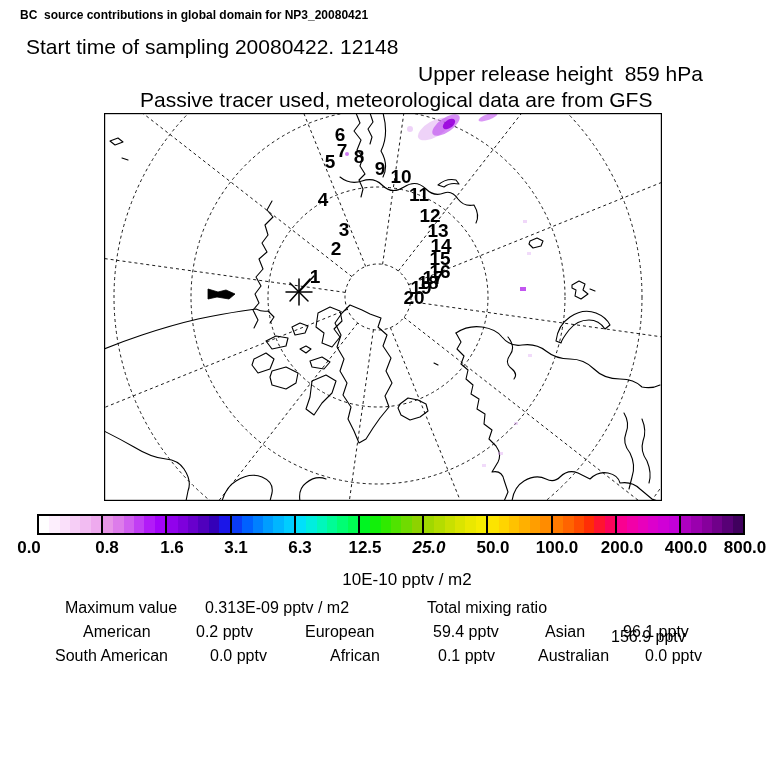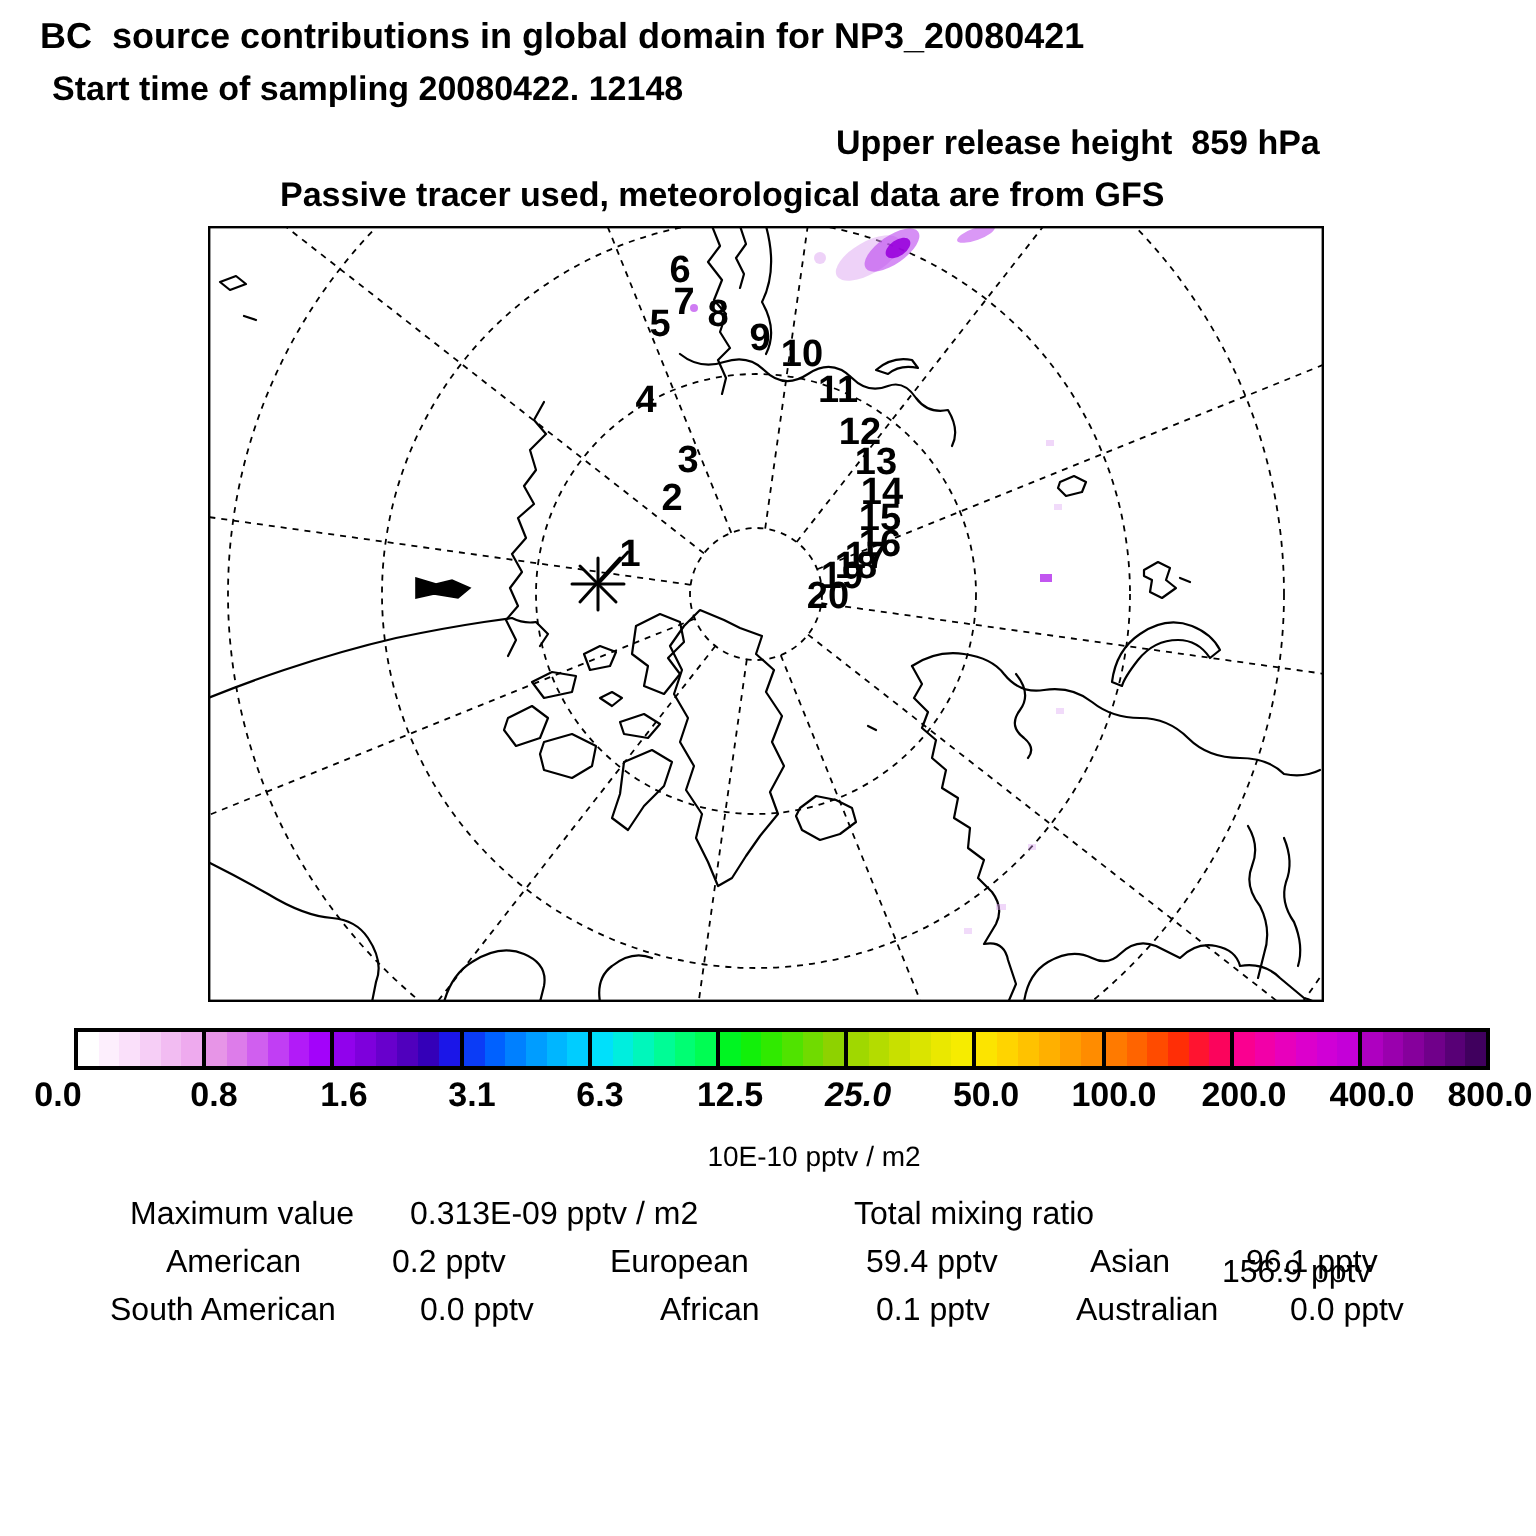--- a/index.html
+++ b/index.html
@@ -1,34 +1,34 @@
 <!DOCTYPE html>
 <html><head>
 <meta charset="utf-8">
 <style>
   html,body{margin:0;padding:0;background:#ffffff;}
   .page{position:relative;width:768px;height:768px;background:#fff;
         font-family:"Liberation Sans",sans-serif;color:#000;overflow:hidden;}
   .abs{position:absolute;white-space:pre;}
-  .title{font-weight:bold;font-size:18px;}
-  .h2{font-size:17px;font-weight:bold;}
+  .title{font-weight:bold;font-size:12px;}
+  .h2{font-size:21px;}
   .map-wrap{position:absolute;left:104px;top:113px;width:558px;height:388px;}
   .coast{fill:none;stroke:#000;stroke-width:1.1;stroke-linejoin:round;stroke-linecap:round;}
   .coastf{fill:#000;stroke:#000;stroke-width:0.8;}
   .grat{fill:none;stroke:#000;stroke-width:0.9;stroke-dasharray:3 3;}
   .star{stroke:#000;stroke-width:1.5;stroke-linecap:round;}
   .traj{font-family:"Liberation Sans",sans-serif;font-size:19px;font-weight:bold;fill:#000;}
   .cb-wrap{position:absolute;left:37px;top:514px;width:708px;height:21px;display:flex;
            border:2px solid #000;box-sizing:border-box;background:#fff;}
   .cb-seg{flex:1;border-right:2px solid #000;}
   .cb-seg:last-child{border-right:none;}
   .tick{position:absolute;top:538px;width:74px;margin-left:-37px;text-align:center;
         font-weight:bold;font-size:17px;}
   .units{position:absolute;top:570px;left:0;width:768px;box-sizing:border-box;
-         padding-left:46px;text-align:center;font-size:14px;}
+         padding-left:46px;text-align:center;font-size:17px;}
   .st{position:absolute;font-size:16px;white-space:pre;}
 </style>
 </head>
 <body>
 
 <div class="page">
 
   <div class="abs title" style="left:20px;top:8px;">BC  source contributions in global domain for NP3_20080421</div>
   <div class="abs h2" style="left:26px;top:35px;">Start time of sampling 20080422. 12148</div>
   <div class="abs h2" style="left:403px;top:62px;margin-left:15px;">Upper release height  859 hPa</div>

